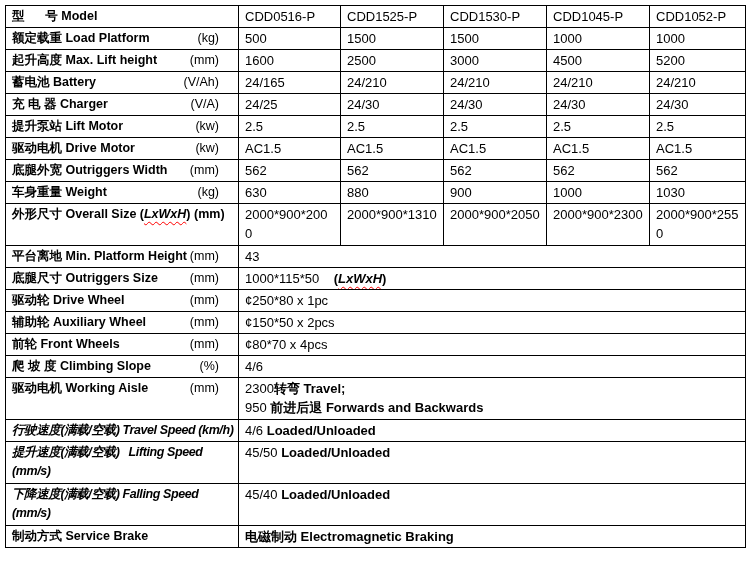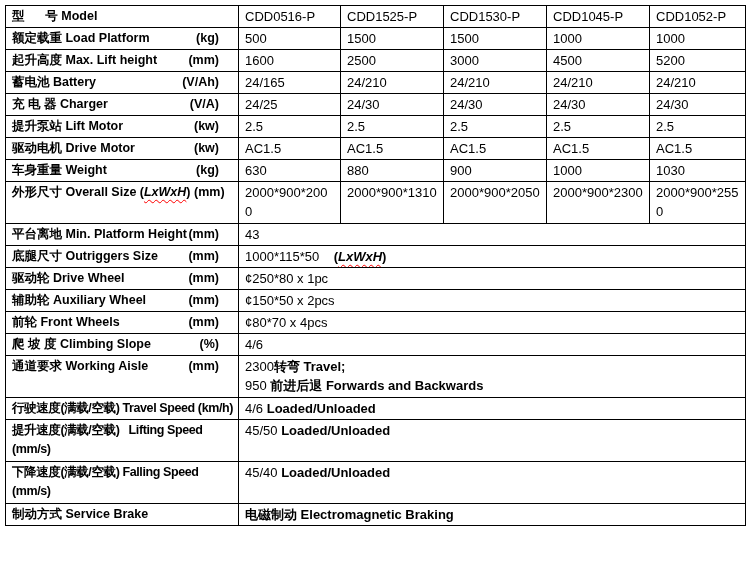--- a/index.html
+++ b/index.html
@@ -19,22 +19,22 @@
     vertical-align:top;
     font-size:13px;
     line-height:19px;
     overflow:hidden;
   }
   tr.single td{height:20px;}
   tr.double td{height:40px;}
   td.lab{font-weight:bold;font-size:12.5px;}
   .labwrap{display:flex;justify-content:space-between;align-items:flex-start;}
   .labwrap .txt{white-space:pre;}
-  .fit .txt{letter-spacing:-0.4px;}
-  .unit{margin-right:13px;white-space:pre;font-weight:bold;}
+  .fit .txt{letter-spacing:-0.4px;font-style:italic;}
+  .unit{margin-right:13px;white-space:pre;font-weight:normal;}
   td.val{white-space:pre;font-weight:normal;}
   td.val .line{white-space:pre;}
   .b{font-weight:bold;}
   .wavy{
     text-decoration:underline wavy #ff0000;
     text-decoration-thickness:1px;
     text-underline-offset:3px;
     text-decoration-skip-ink:none;
     font-style:italic;
   }
@@ -139,20 +139,33 @@
           </td>
           <td class="val">AC1.5</td>
           <td class="val">AC1.5</td>
           <td class="val">AC1.5</td>
           <td class="val">AC1.5</td>
           <td class="val">AC1.5</td>
         </tr>
         <tr class="single">
           <td class="lab">
             <div class="labwrap">
+              <span class="txt">底腿外宽 Outriggers Width</span>
+              <span class="unit">(mm)</span>
+            </div>
+          </td>
+          <td class="val">562</td>
+          <td class="val">562</td>
+          <td class="val">562</td>
+          <td class="val">562</td>
+          <td class="val">562</td>
+        </tr>
+        <tr class="single">
+          <td class="lab">
+            <div class="labwrap">
               <span class="txt">车身重量 Weight</span>
               <span class="unit">(kg)</span>
             </div>
           </td>
           <td class="val">630</td>
           <td class="val">880</td>
           <td class="val">900</td>
           <td class="val">1000</td>
           <td class="val">1030</td>
         </tr>
@@ -220,21 +233,21 @@
             <div class="labwrap">
               <span class="txt">爬 坡 度 Climbing Slope</span>
               <span class="unit">(%)</span>
             </div>
           </td>
           <td class="val" colspan="5"><div class="line"><span>4/6</span></div></td>
         </tr>
         <tr class="double">
           <td class="lab">
             <div class="labwrap">
-              <span class="txt">通道要求 Working Aisle</span>
+              <span class="txt">驱动电机 Working Aisle</span>
               <span class="unit">(mm)</span>
             </div>
           </td>
           <td class="val" colspan="5"><div class="line"><span>2300</span><span class="b">转弯 Travel;</span></div><div class="line"><span>950 </span><span class="b">前进后退 Forwards and Backwards</span></div></td>
         </tr>
         <tr class="single">
           <td class="lab">
             <div class="labwrap fit">
               <span class="txt">行驶速度(满载/空载) Travel Speed (km/h)</span>
             </div>

